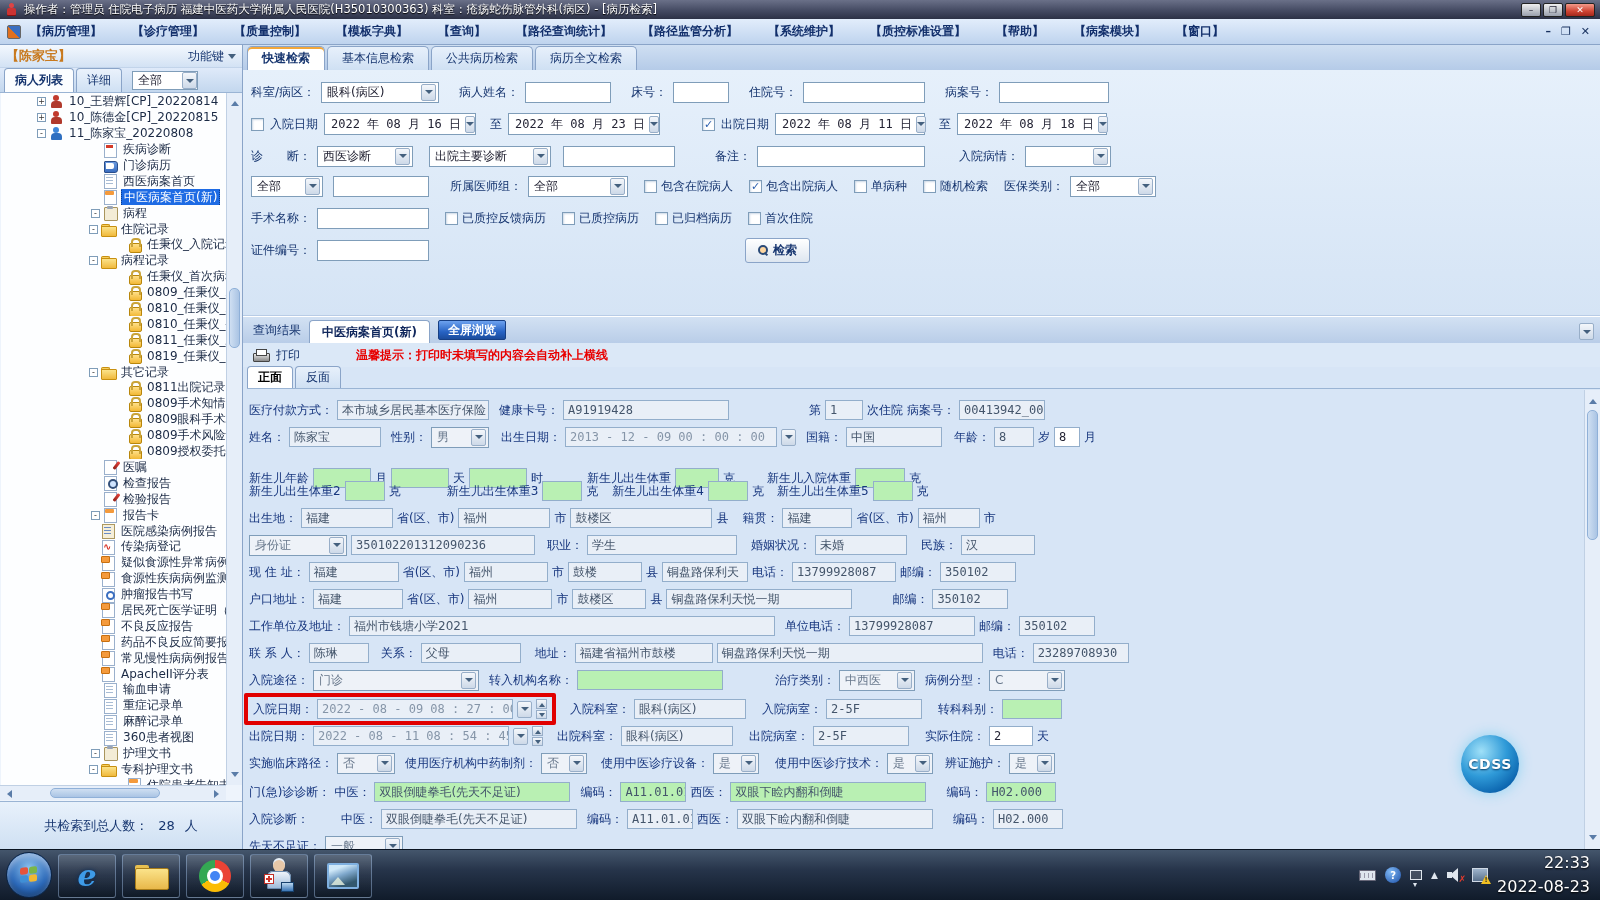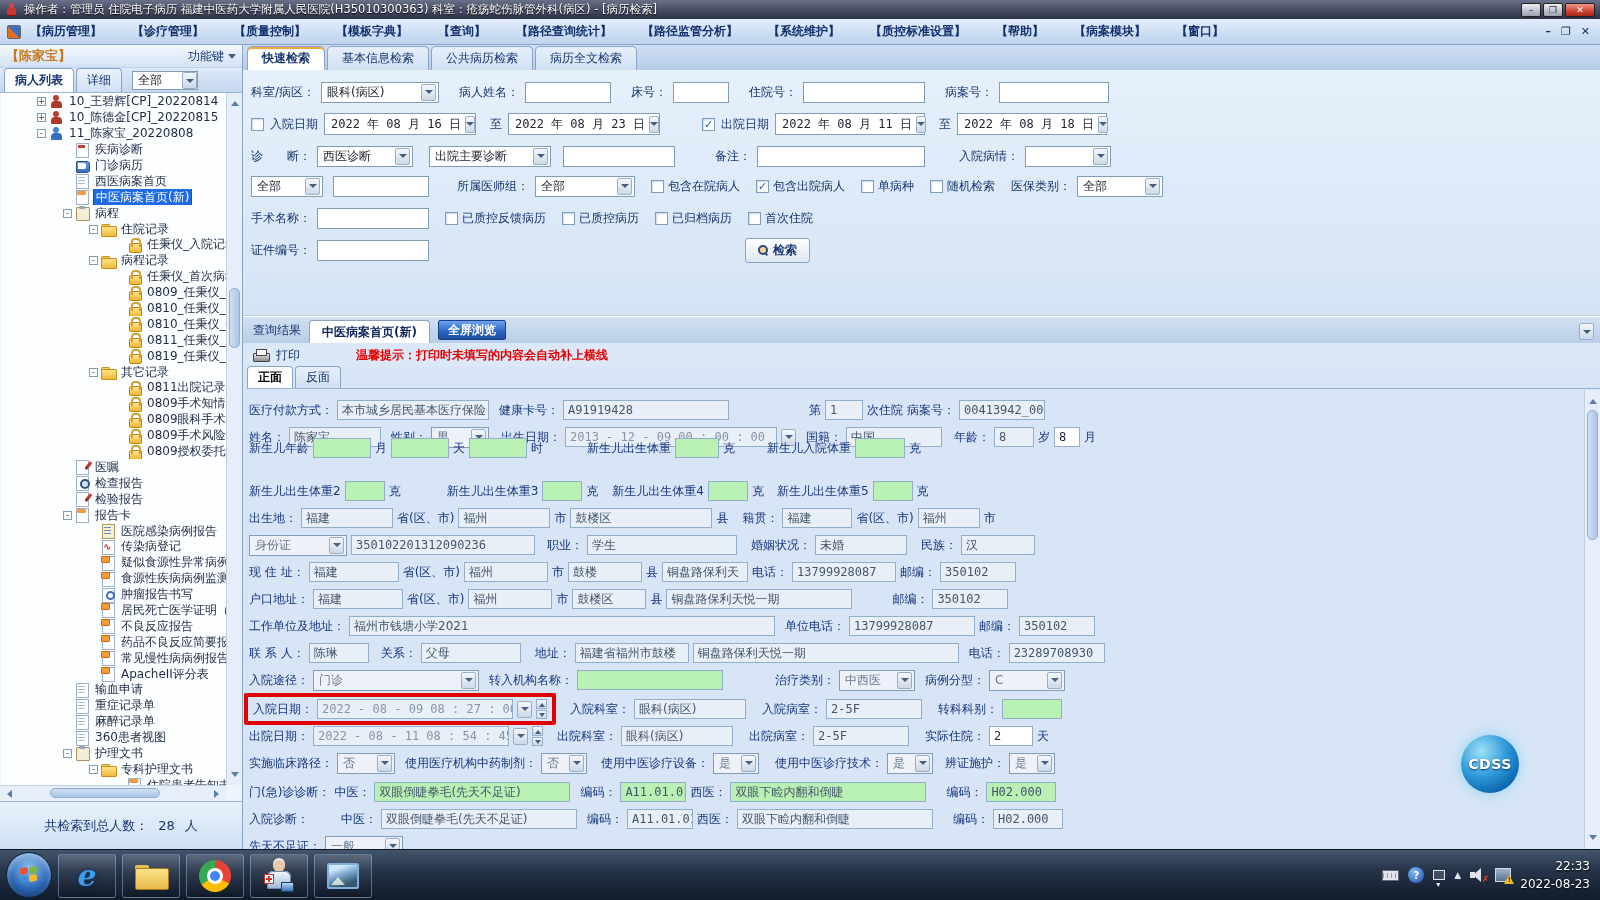--- a/index.html
+++ b/index.html
@@ -25,21 +25,21 @@
 .sbhead{position:absolute;left:0;top:0;right:0;height:23px;background:linear-gradient(#f3f8fe,#d3e2f4);display:flex;align-items:center;padding:0 6px;border-bottom:1px solid #c2d4ea}
 .sbpat{color:#c8791e;font-weight:bold;font-size:13px}
 .sbfn{margin-left:auto;color:#16356f;display:flex;align-items:center;gap:4px}
 .sbtabs{position:absolute;left:0;top:23px;right:0;height:25px;background:linear-gradient(#dfeafa,#c3d7ee);display:flex;align-items:flex-end;padding:2px 4px 0 4px;gap:2px;border-bottom:1px solid #9ab4d4}
 .stab{padding:3px 10px;border:1px solid #8aa4c8;border-bottom:none;border-radius:4px 4px 0 0;background:linear-gradient(#eaf2fc,#cfe0f3);color:#16356f;white-space:nowrap}
 .stab.act{background:#fbfdff;font-weight:bold}
 .sbsel{margin-left:8px;margin-bottom:2px;width:66px;height:19px;background:#fff;border:1px solid #7f9db9;display:flex;align-items:center;padding-left:5px;gap:4px}
 .tree{position:absolute;left:1px;top:48px;right:16px;bottom:64px;background:#fdfeff;overflow:hidden;padding-top:1px}
 .trow{height:15.9px;display:flex;align-items:center;gap:3px;white-space:nowrap;overflow:hidden;color:#1b2a45}
 .trow[data-depth="2"]{padding-left:36px}
-.trow[data-depth="3"]{padding-left:62px}
+.trow[data-depth="3"]{padding-left:90px}
 .trow[data-depth="4"]{padding-left:88px}
 .trow[data-depth="5"]{padding-left:114px}
 .exp{flex:0 0 9px;width:9px;height:9px;border:1px solid #7f9db9;background:#fff;font-size:8px;line-height:7px;text-align:center;color:#333}
 .trow[data-exp=""] .exp{visibility:hidden}
 .trow .lbl{padding:0 2px}
 .trow[data-sel="true"] .lbl{background:#1e6be4;color:#fff;border:1px dotted #0a3c8c}
 
 .ico{flex:0 0 15px;width:15px;height:14px;position:relative}
 .ico[data-ico="pr"]::before,.ico[data-ico="pb"]::before{content:"";position:absolute;left:4px;top:0;width:6px;height:6px;border-radius:50%;background:#c23b2e}
 .ico[data-ico="pr"]::after,.ico[data-ico="pb"]::after{content:"";position:absolute;left:2px;top:6px;width:11px;height:7px;border-radius:4px 4px 1px 1px;background:#b0392c}
@@ -154,21 +154,21 @@
 .winico{width:12px;height:10px;border:1px solid #dfe6ee;position:relative;background:rgba(255,255,255,.15)}
 .winico::after{content:"▾";position:absolute;left:2px;top:9px;font-size:8px;color:#dfe6ee}
 .uparr{color:#dfe6ee;font-size:9px}
 .volm{position:relative;width:16px;height:14px}
 .volm::before{content:"";position:absolute;left:0;top:4px;width:5px;height:6px;background:#dfe6ee}
 .volm::after{content:"";position:absolute;left:3px;top:0;border:7px solid transparent;border-right:8px solid #dfe6ee;border-left:0}
 .volm .vx{position:absolute;right:-3px;bottom:-2px;color:#e23b2e;font-weight:bold;font-size:9px}
 .net{position:relative;width:16px;height:14px;border:1px solid #cfd8e4;background:linear-gradient(#9fb4cc,#5a718c)}
 .net .warn{position:absolute;right:-4px;bottom:-3px;width:0;height:0;border-left:5px solid transparent;border-right:5px solid transparent;border-bottom:9px solid #f2c021}
 .net .warn::after{content:"!";position:absolute;left:-1.5px;top:1px;font-size:7px;color:#333;font-weight:bold}
-.clock{text-align:right;line-height:1.5;font-size:12px;text-shadow:0 1px 2px #000}
+.clock{text-align:right;line-height:1.5;font-size:16px;text-shadow:0 1px 2px #000}
 .tri{width:0;height:0;border:4px solid transparent;display:inline-block}
 </style>
 </head>
 <body>
 
 <div class="screen">
 
   <div class="titlebar">
     <span class="appico"></span>
     <span class="ttext">操作者：管理员 住院电子病历  福建中医药大学附属人民医院(H35010300363)  科室：疮疡蛇伤脉管外科(病区) - [病历检索]</span>
@@ -580,21 +580,21 @@
             <span></span>
             <span class="ddb"></span>
           </span>
       </div>
       <div class="srow" style="top:104px">
         <span class="sel" style="width:72px">
             <span>全部</span>
             <span class="ddb"></span>
           </span>
         <span class="inp" style="width:96px;margin-left:4px"></span>
-        <span class="sl" style="margin-left:22px">所属医师组：</span>
+        <span class="sl" style="margin-left:15px">所属医师组：</span>
         <span class="sel" style="width:100px">
             <span>全部</span>
             <span class="ddb"></span>
           </span>
 
           <span style="display:flex;align-items:center;gap:4px;margin-left:10px">
             <span class="cb" data-checked="false"></span>
             <span class="cblab">包含在院病人</span>
           </span>
 
@@ -697,21 +697,21 @@
         <span class="ddb"></span>
         <span class="fl" style="margin-left:6px">国籍：</span>
         <span class="fld" style="width:96px">中国</span>
         <span class="fl" style="margin-left:8px">年龄：</span>
         <span class="fld num" style="width:40px">8</span>
         <span class="fl">岁</span>
         <span class="fld w num" style="width:26px">8</span>
         <span class="fl">月</span>
       </div>
 
-      <div class="frow" style="top:46px">
+      <div class="frow" style="top:76px">
         <span class="fl">新生儿年龄</span>
         <span class="fld g" style="width:58px"></span>
         <span class="fl">月</span>
         <span class="fld g" style="width:58px"></span>
         <span class="fl">天</span>
         <span class="fld g" style="width:58px"></span>
         <span class="fl">时</span>
         <span class="fl" style="margin-left:40px">新生儿出生体重</span>
         <span class="fld g" style="width:44px"></span>
         <span class="fl">克</span>
@@ -800,21 +800,21 @@
         <span class="fl">邮编：</span>
         <span class="fld num" style="width:76px">350102</span>
       </div>
 
       <div class="frow" style="top:251px">
         <span class="fl">联 系 人：</span>
         <span class="fld" style="width:60px">陈琳</span>
         <span class="fl" style="margin-left:8px">关系：</span>
         <span class="fld" style="width:100px">父母</span>
         <span class="fl" style="margin-left:10px">地址：</span>
-        <span class="fld" style="width:114px">福建省福州市鼓楼</span>
+        <span class="fld" style="width:138px">福建省福州市鼓楼</span>
         <span class="fld" style="width:266px">铜盘路保利天悦一期</span>
         <span class="fl" style="margin-left:6px">电话：</span>
         <span class="fld num" style="width:96px">23289708930</span>
       </div>
 
       <div class="frow" style="top:278px">
         <span class="fl">入院途径：</span>
         <span class="sel gray" style="width:166px">
             <span>门诊</span>
             <span class="ddb"></span>

